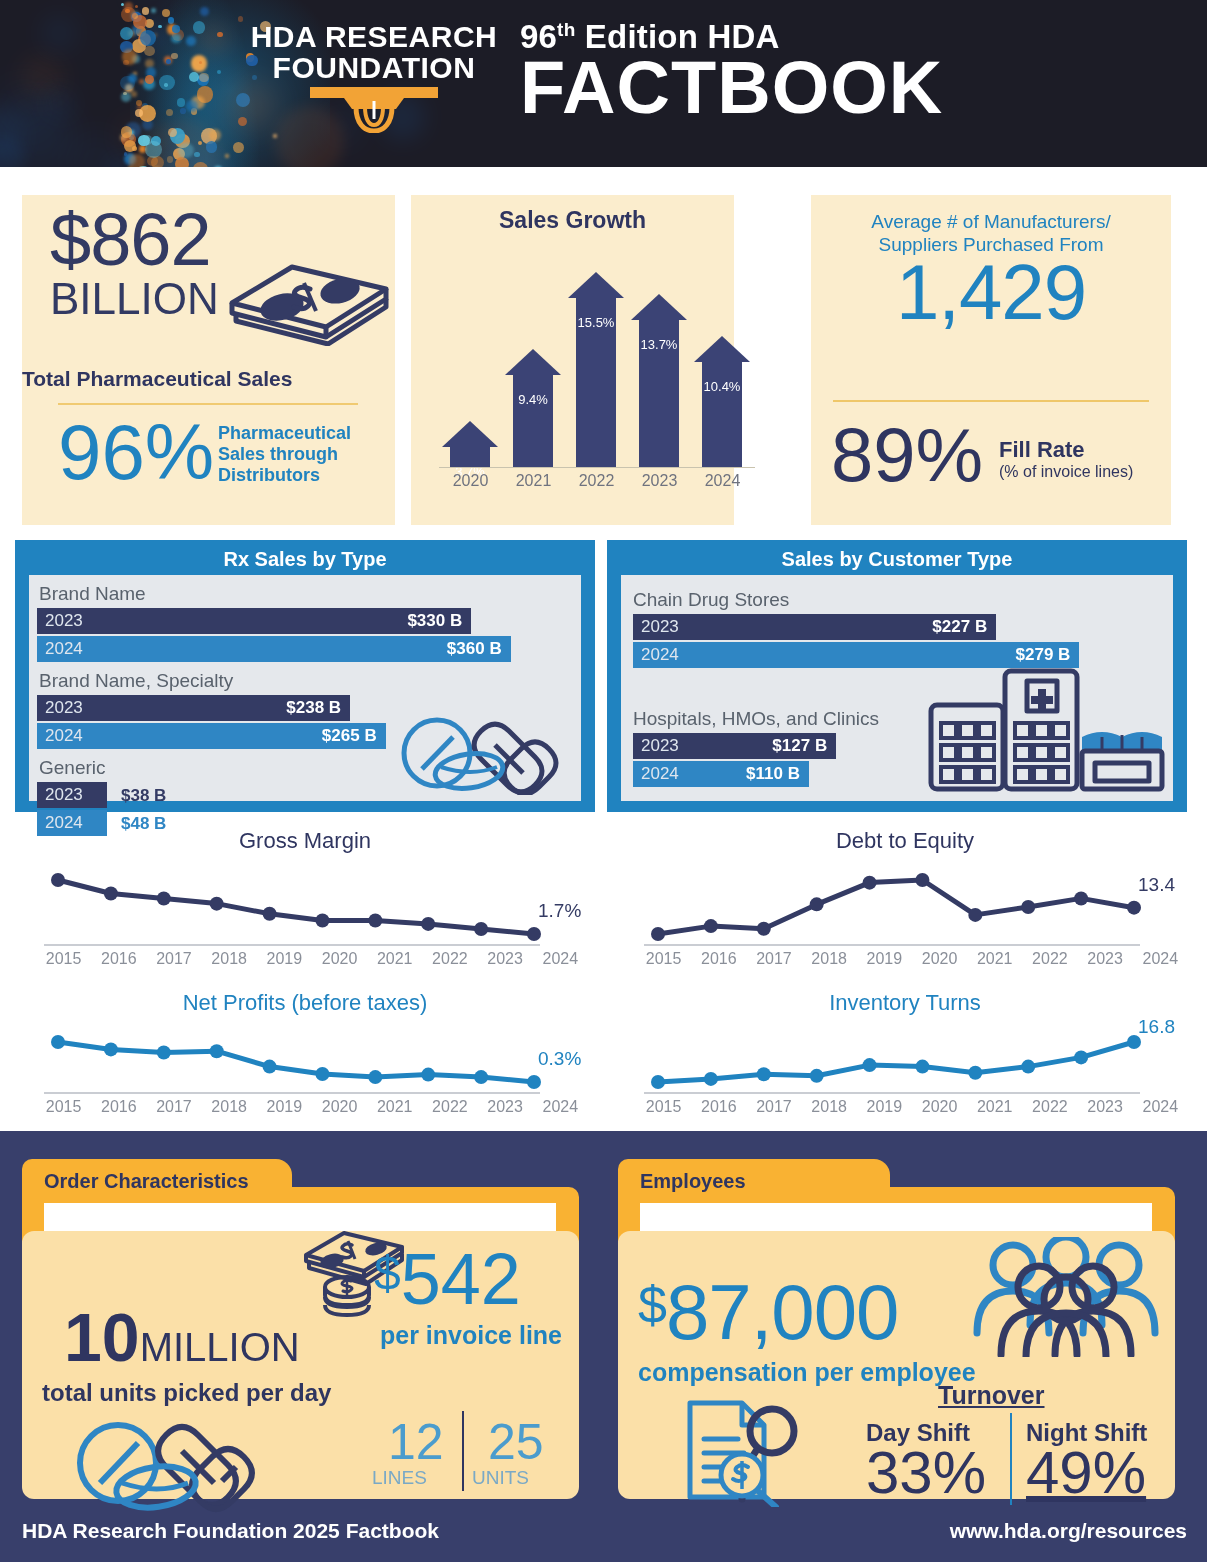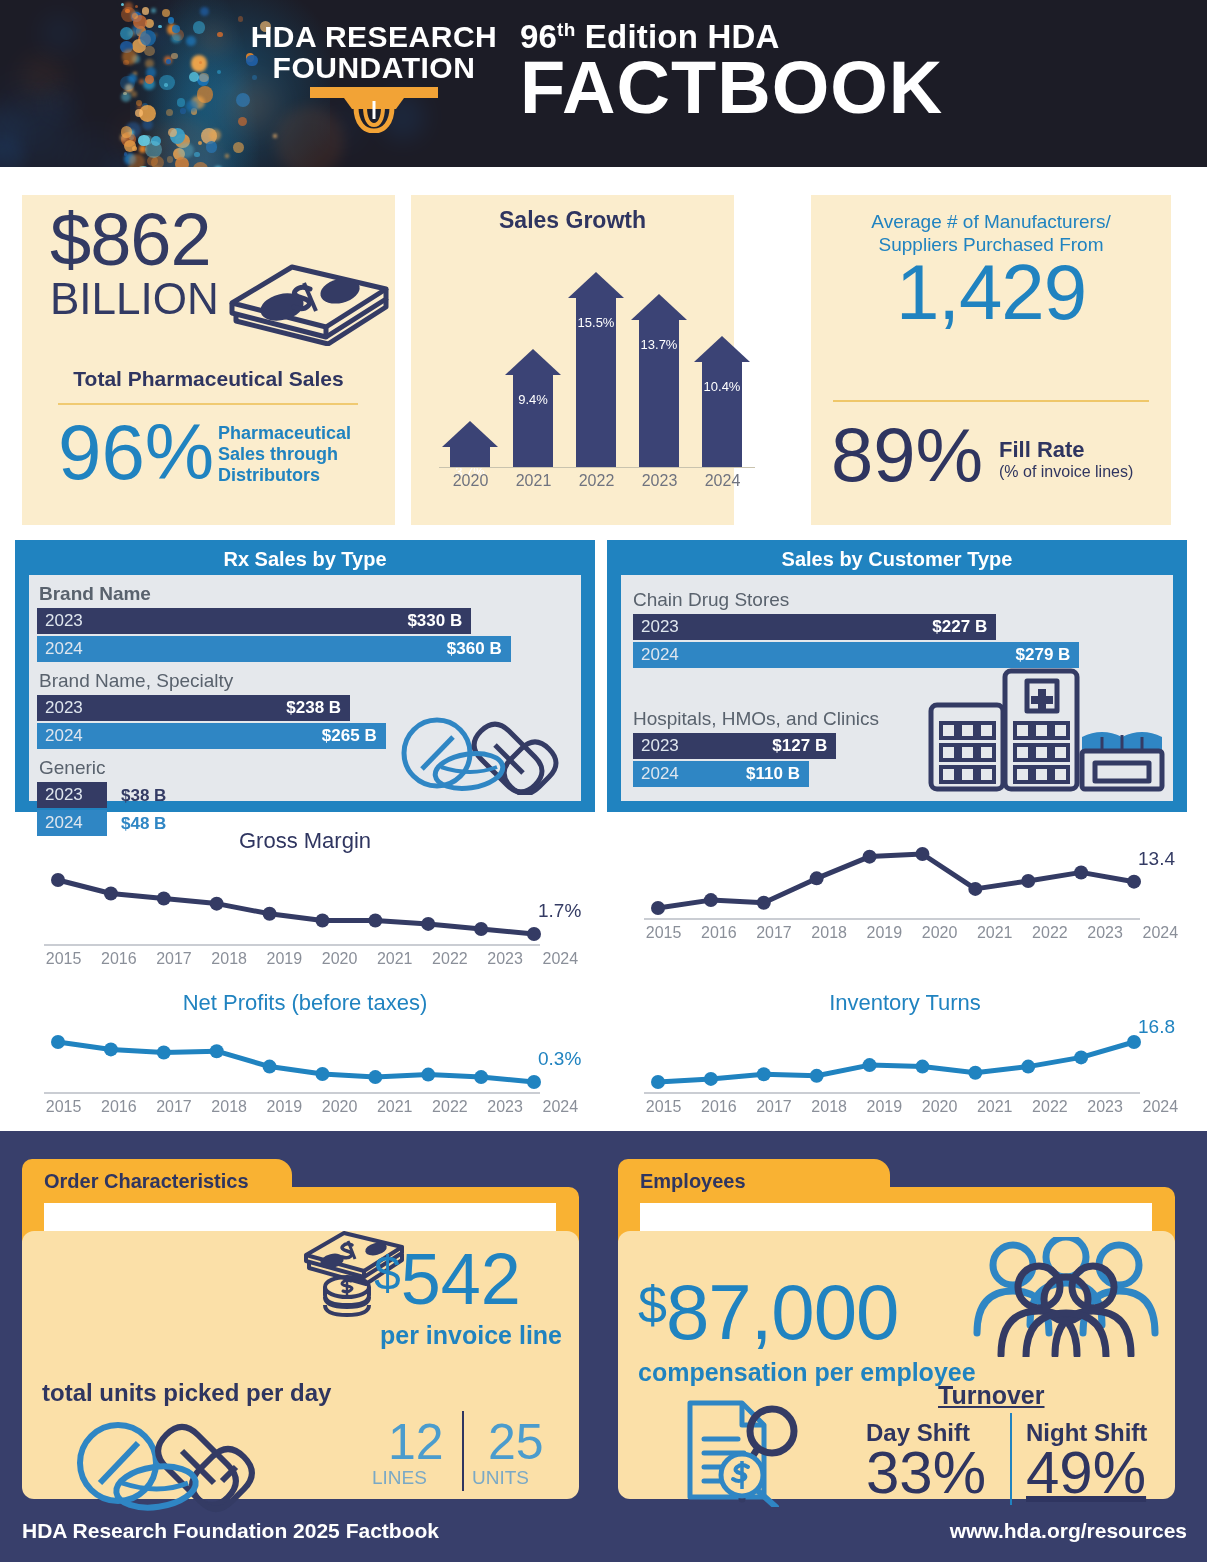--- a/index.html
+++ b/index.html
@@ -40,21 +40,21 @@
   
   .cream { background:#fbedcd; }
   .card-a { position:absolute; left:22px; top:195px; width:373px; height:330px; }
   .card-b { position:absolute; left:411px; top:195px; width:323px; height:330px; }
   .card-c { position:absolute; left:811px; top:195px; width:360px; height:330px; }
 
   .big-money { position:absolute; left:28px; top:10px; color:#323a63; }
   .bm-num { font-size:74px; font-weight:normal; line-height:0.95; letter-spacing:-1px; }
   .bm-unit { font-size:44px; letter-spacing:0px; line-height:1; margin-top:2px; }
   .cash-icon { position:absolute; left:202px; top:46px; }
-  .caption-dark { position:absolute; left:0; top:172px; width:100%; text-align:center;
+  .caption-dark { position:absolute; left:0; top:172px; width:100%; text-align:left;
     font-size:21px; font-weight:bold; color:#2f3560; }
   .divider-gold { position:absolute; left:36px; top:208px; width:300px; height:2px; background:#e9b73f; opacity:.65;}
   .pct96 { position:absolute; left:36px; top:218px; font-size:78px; color:#2083c0; line-height:1; }
   .pct96-label { position:absolute; left:196px; top:228px; font-size:18px; font-weight:bold;
     color:#2083c0; line-height:1.18; }
 
   .sg-title { position:absolute; left:0; top:12px; width:100%; text-align:center;
     font-size:23px; font-weight:bold; color:#2f3560; }
   .sg-area { position:absolute; left:28px; top:55px; width:316px; height:218px; }
   .arrowcol { position:absolute; bottom:0; width:56px; }
@@ -419,21 +419,21 @@
             <path d="M86 22 q14 -14 28 0 l26 26 q14 14 0 28 q-14 14 -28 0 l-26 -26 q-14 -14 0 -28 Z"></path>
             <path d="M100 36 L128 64"></path>
           </g>
           <g fill="none" stroke="#343b64" stroke-width="5" stroke-linejoin="round">
             <path d="M126 40 q14 -14 28 0 q14 14 0 28 l-10 10 q-14 14 -28 0 q-14 -14 0 -28 Z"></path>
           </g>
           <ellipse cx="74" cy="62" rx="34" ry="17" fill="none" stroke="#2f86c4" stroke-width="5" transform="rotate(-8 74 62)"></ellipse>
           <path d="M46 58 q30 10 56 0" fill="none" stroke="#2f86c4" stroke-width="4"></path>
         </svg>
       </div>
-    <div class="grp-label" style="left: 10px; top: 8px; font-weight: bold;">Brand Name</div>
+    <div class="grp-label" style="left: 10px; top: 8px;">Brand Name</div>
         <div class="bar y23" style="left: 8px; top: 33px; width: 434.211px;">
           <span class="yr">2023</span>
           <span class="amt">$330 B</span>
         </div>
         <div class="bar y24" style="left: 8px; top: 61px; width: 473.684px;">
           <span class="yr">2024</span>
           <span class="amt">$360 B</span>
         </div>
         <div class="grp-label" style="left: 10px; top: 95px;">Brand Name, Specialty</div>
         <div class="bar y23" style="left: 8px; top: 120px; width: 313.158px;">
@@ -547,20 +547,21 @@
           <span style="width: 55.2px;">2020</span>
           <span style="width: 55.2px;">2021</span>
           <span style="width: 55.2px;">2022</span>
           <span style="width: 55.2px;">2023</span>
           <span style="width: 55.2px;">2024</span>
         </div>
       </div>
   </div>
 
   <div class="lc" style="left:620px; top:828px; width:570px;">
+    <div class="lc-title dark">Debt to Equity</div>
     <div id="lc1" style="position:relative;">
         <svg width="560" height="96" class="lc-svg">
           <line x1="24" y1="91" x2="520" y2="91" stroke="#b9bcc4" stroke-width="1.6"></line>
           <polyline points="38.0,80.0 90.9,72.1 143.8,74.7 196.7,50.4 249.6,28.6 302.4,26.0 355.3,60.9 408.2,53.0 461.1,44.4 514.0,53.7" fill="none" stroke="#343b64" stroke-width="5" stroke-linejoin="round" stroke-linecap="round"></polyline>
           <circle cx="38" cy="80" r="7" fill="#343b64"></circle>
           <circle cx="90.88888888888889" cy="72.09756097560977" r="7" fill="#343b64"></circle>
           <circle cx="143.77777777777777" cy="74.73170731707317" r="7" fill="#343b64"></circle>
           <circle cx="196.66666666666666" cy="50.365853658536594" r="7" fill="#343b64"></circle>
           <circle cx="249.55555555555554" cy="28.634146341463428" r="7" fill="#343b64"></circle>
           <circle cx="302.44444444444446" cy="26" r="7" fill="#343b64"></circle>
@@ -653,20 +654,23 @@
 
   <div class="navyband">
 
     <div class="folder" style="left:22px; top:28px; width:557px; height:340px;">
       <div class="tab-bg"></div>
       <div class="tab"></div>
       <div class="tab-label">Order Characteristics</div>
       <div class="white-strip" style="width:512px;"></div>
       <div class="fbody" style="top:72px; width:557px; height:268px;">
 
+        <div class="b10" style="left:42px; top:72px;">
+          <span>10</span><span class="bmill">MILLION</span>
+        </div>
         <div class="bsub" style="left:20px; top:148px;">total units picked per day</div>
 
         <div style="position:absolute; left:48px; top:188px;">
           <svg width="210" height="100" viewBox="0 0 210 100">
             <circle cx="48" cy="44" r="38" fill="none" stroke="#2f86c4" stroke-width="6"></circle>
             <path d="M30 64 L68 24" stroke="#2f86c4" stroke-width="6"></path>
             <g fill="none" stroke="#343b64" stroke-width="6" stroke-linejoin="round">
               <path d="M96 16 q16 -16 32 0 l30 30 q16 16 0 32 q-16 16 -32 0 l-30 -30 q-16 -16 0 -32 Z"></path>
               <path d="M112 32 L144 64"></path>
               <path d="M142 38 q16 -16 32 0 q16 16 0 32 l-12 12 q-16 16 -32 0 q-16 -16 0 -32 Z"></path>

